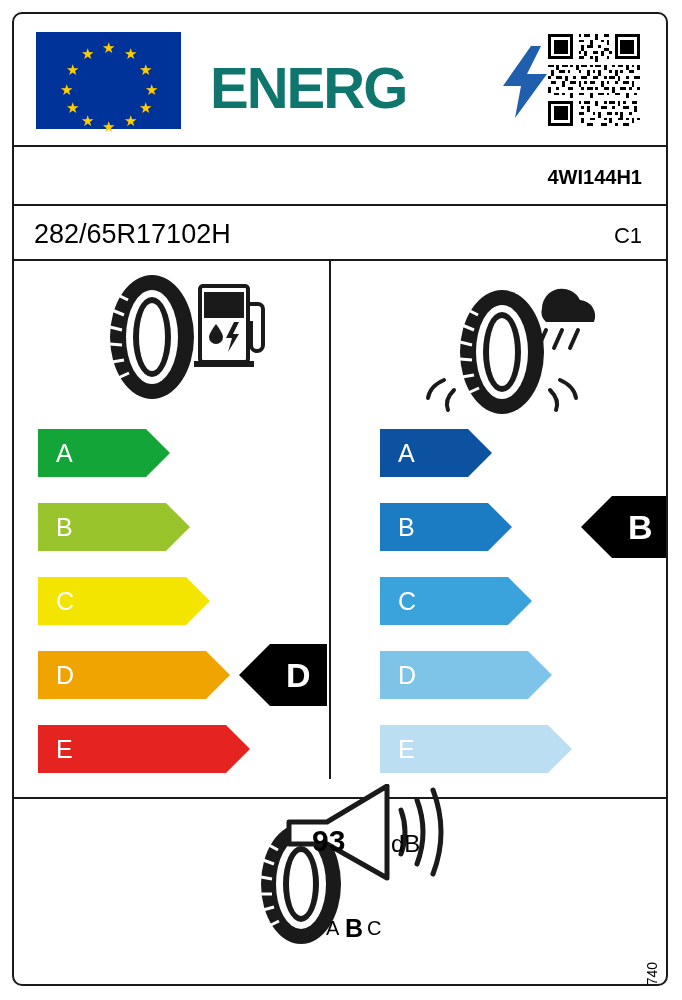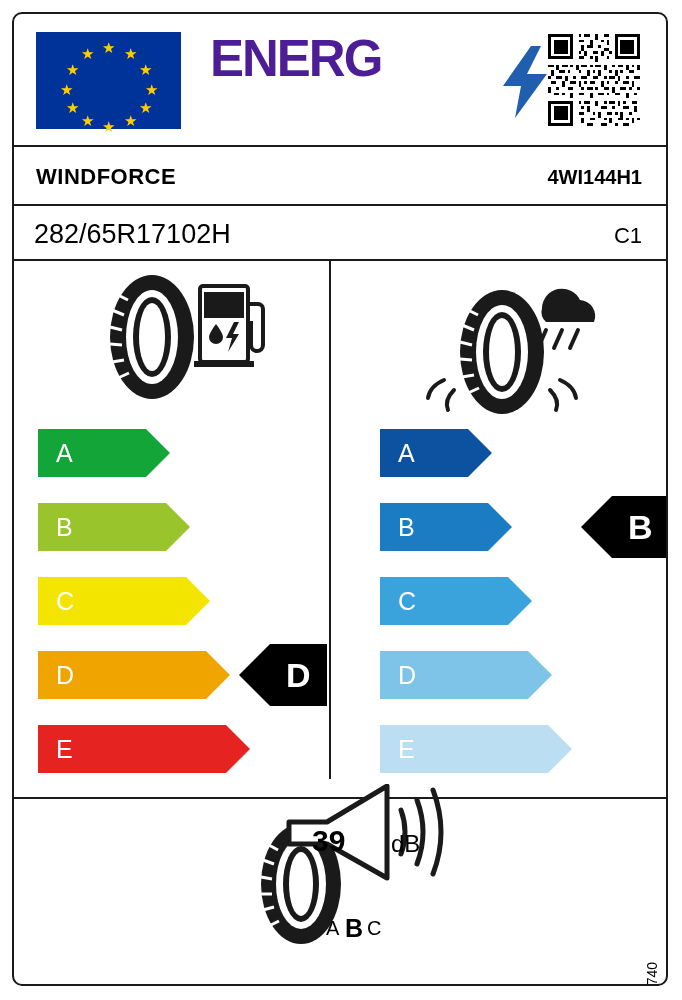--- a/index.html
+++ b/index.html
@@ -3,21 +3,21 @@
 <meta charset="utf-8">
 <style>
   html,body{margin:0;padding:0;background:#ffffff;}
   body{width:682px;height:1000px;font-family:"Liberation Sans",sans-serif;color:#000;}
   .label{position:absolute;left:12px;top:12px;width:656px;height:974px;border:2px solid #1a1a1a;border-radius:10px;box-sizing:border-box;overflow:hidden;background:#fff;}
 
   
   .hdr{position:absolute;left:0;top:0;width:100%;height:130px;}
   .eu-flag{position:absolute;left:22px;top:18px;width:145px;height:97px;background:#003399;}
   .star{position:absolute;color:#FFCC00;font-size:15px;line-height:15px;}
-  .energy-word{position:absolute;left:196px;top:15px;font-size:51px;font-weight:bold;color:#4c1d95;letter-spacing:-2px;font-family:"Liberation Sans",sans-serif;}
+  .energy-word{position:absolute;left:196px;top:40px;font-size:58px;font-weight:bold;color:#0f766e;letter-spacing:-2px;font-family:"Liberation Sans",sans-serif;}
   .bolt{position:absolute;left:487px;top:32px;width:48px;height:72px;}
   .qr{position:absolute;right:26px;top:20px;width:92px;height:92px;}
 
   
   .hline{position:absolute;left:0;width:100%;height:2px;background:#1a1a1a;}
 
   
   .brand{position:absolute;left:22px;top:150px;font-size:22px;font-weight:bold;letter-spacing:.5px;}
   .code{position:absolute;right:24px;top:152px;font-size:20px;font-weight:bold;}
 
@@ -209,21 +209,20 @@
         <rect x="14" y="32" width="2" height="1"></rect>
           <rect x="19" y="32" width="2" height="1"></rect>
           <rect x="24" y="32" width="1" height="1"></rect>
           <rect x="27" y="32" width="2" height="1"></rect>
       </g>
     </svg>
   </div>
 
   <div class="hline" style="top:131px;"></div>
 
-  <div class="brand">WINDFORCE</div>
   <div class="code">4WI144H1</div>
 
   <div class="hline" style="top:190px;"></div>
 
   <div class="size">282/65R17102H</div>
   <div class="cls">C1</div>
 
   <div class="hline" style="top:245px;"></div>
 
   <div class="vline" style="left:315px;top:245px;height:520px;"></div>
@@ -364,21 +363,21 @@
 
       <path d="M60 38 h38 L158 2 v92 L98 60 H60 z" fill="#ffffff" stroke="#1a1a1a" stroke-width="5" stroke-linejoin="round"></path>
 
       <g fill="none" stroke="#1a1a1a" stroke-width="5" stroke-linecap="round">
         <path d="M172 26 q8 22 0 44"></path>
         <path d="M188 16 q12 32 0 64"></path>
         <path d="M204 6 q16 42 0 84"></path>
       </g>
     </svg>
 
-    <div class="db" style="left:298px;top:50px;">39</div>
+    <div class="db" style="left:298px;top:50px;">93</div>
     <div class="dbu" style="left:341px;top:56px;margin-left:36px;">dB</div>
 
     <div class="abc" style="left:312px;top:143px;">A</div>
     <div class="abc" style="left:331px;top:140px;font-weight:bold;font-size:25px;">B</div>
     <div class="abc" style="left:353px;top:143px;">C</div>
   </div>
 
   <div class="vyear">2020/740</div>
 
 </div>

